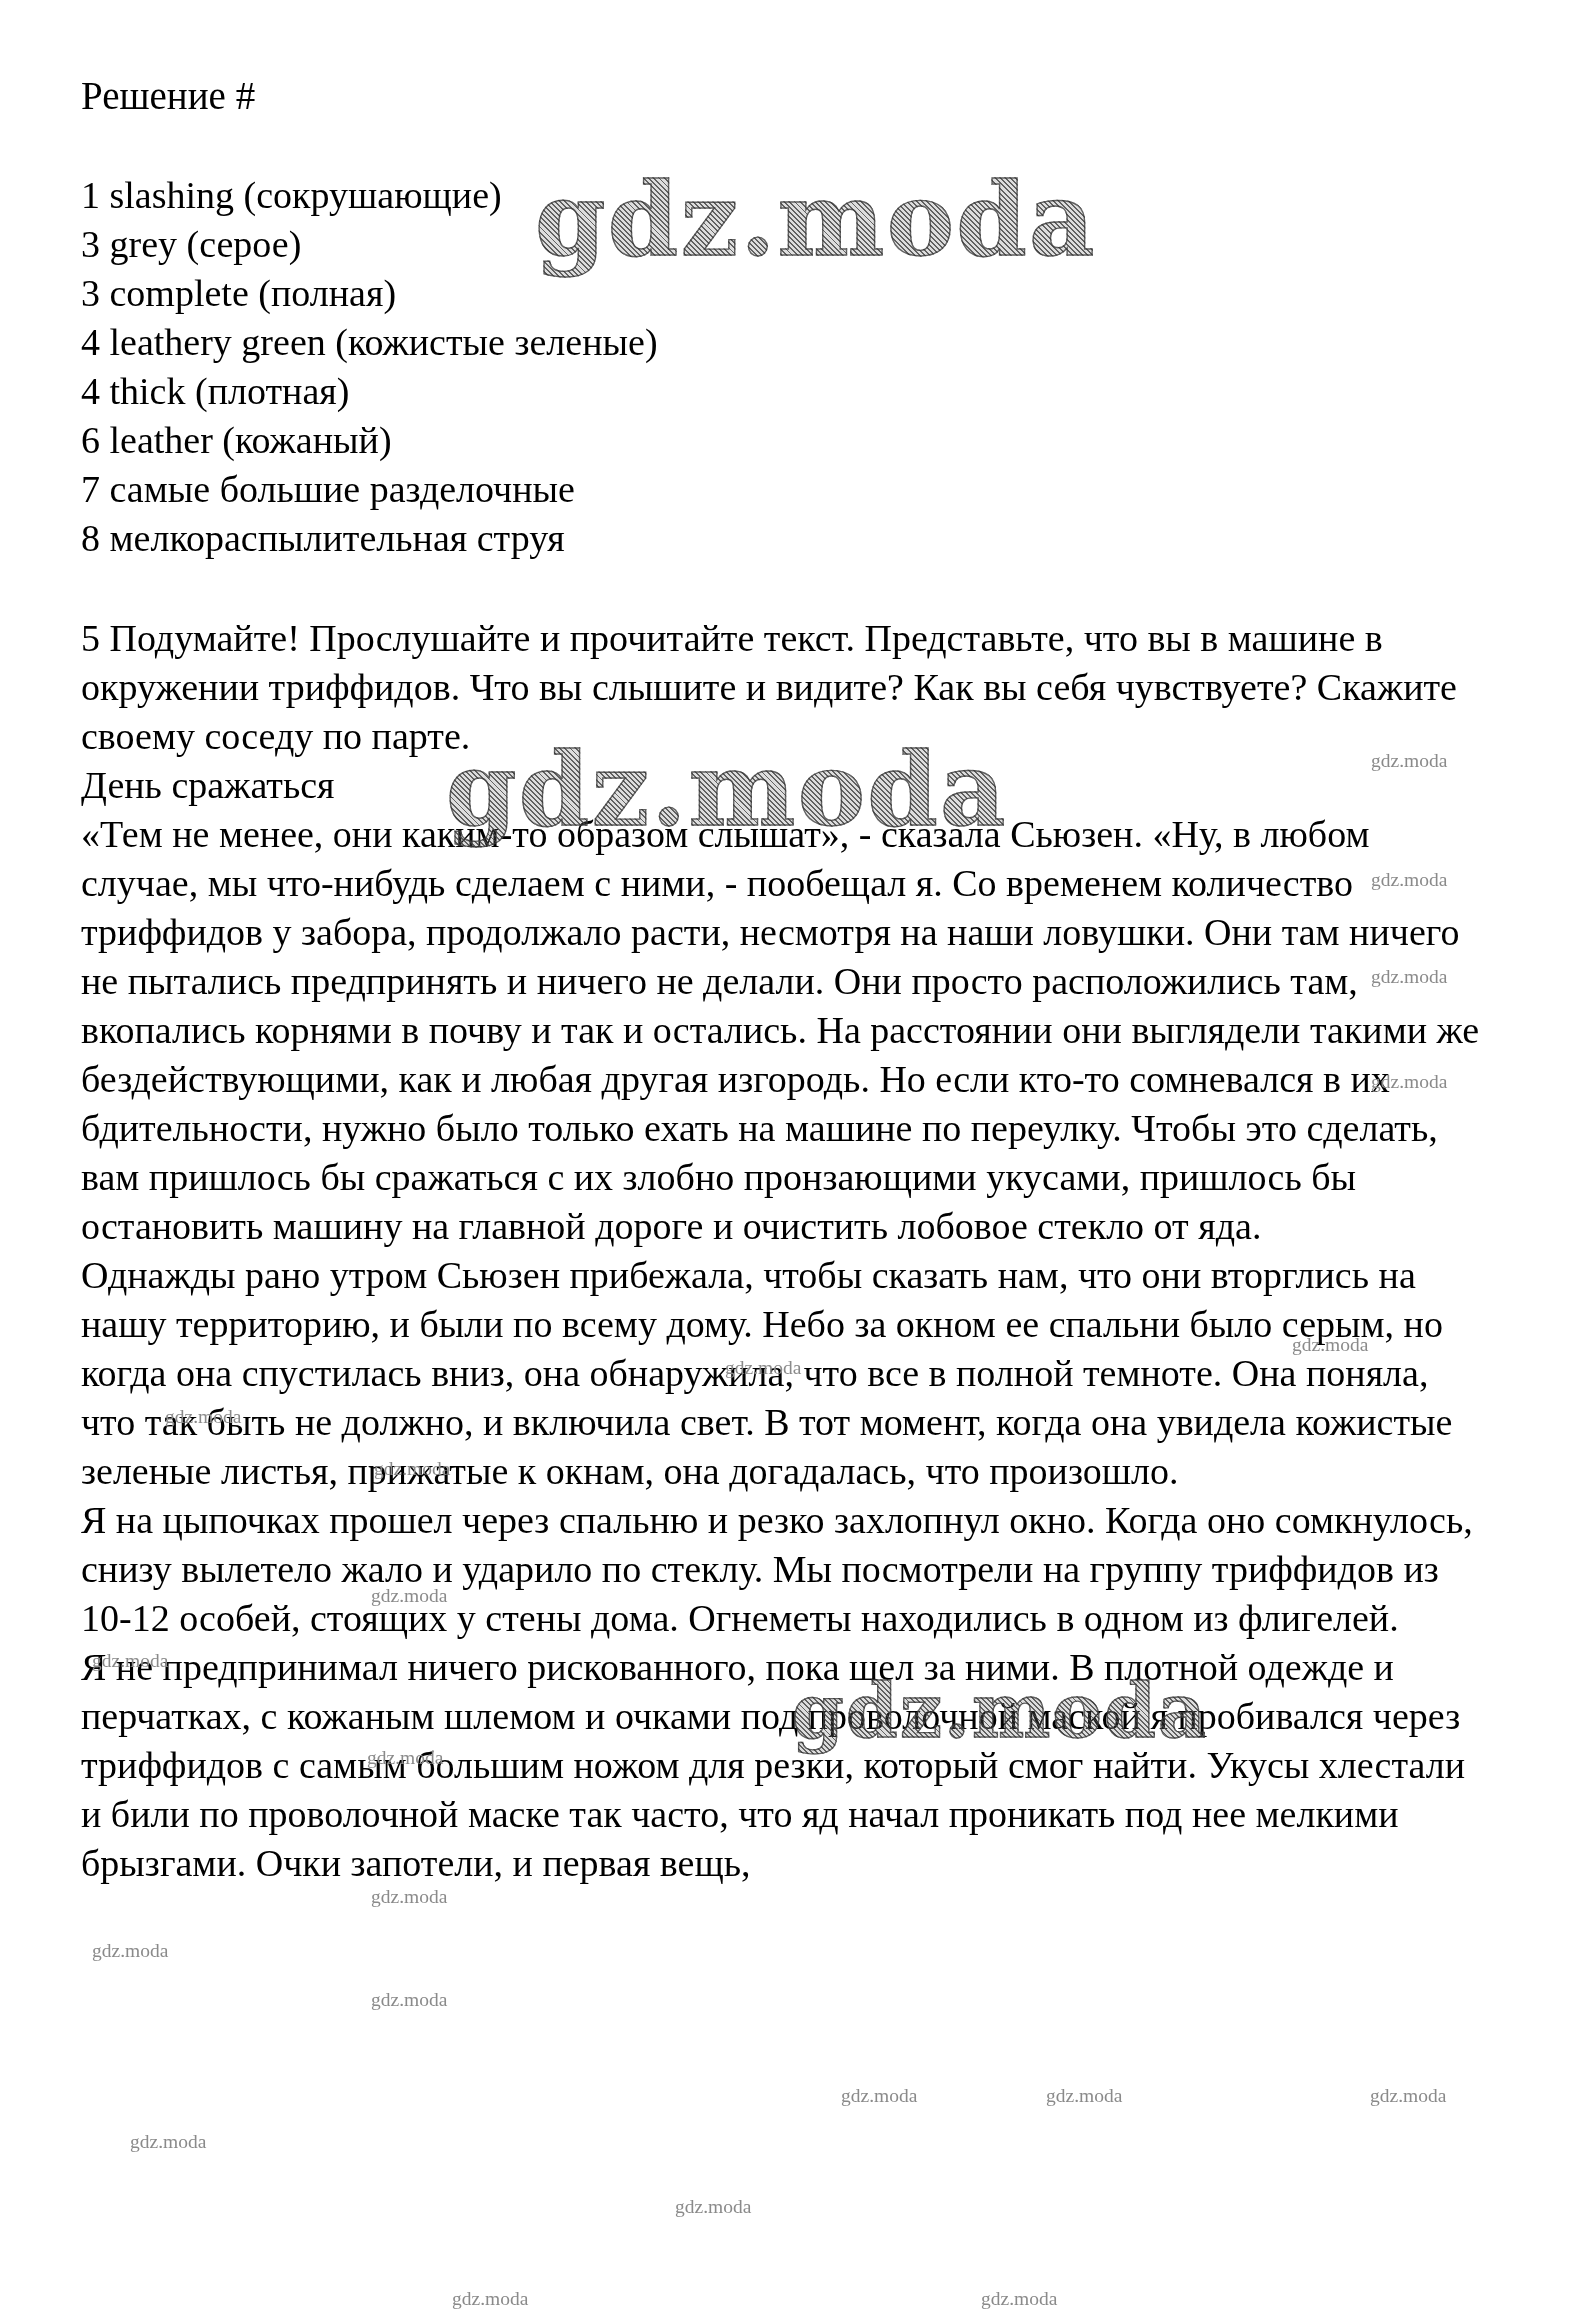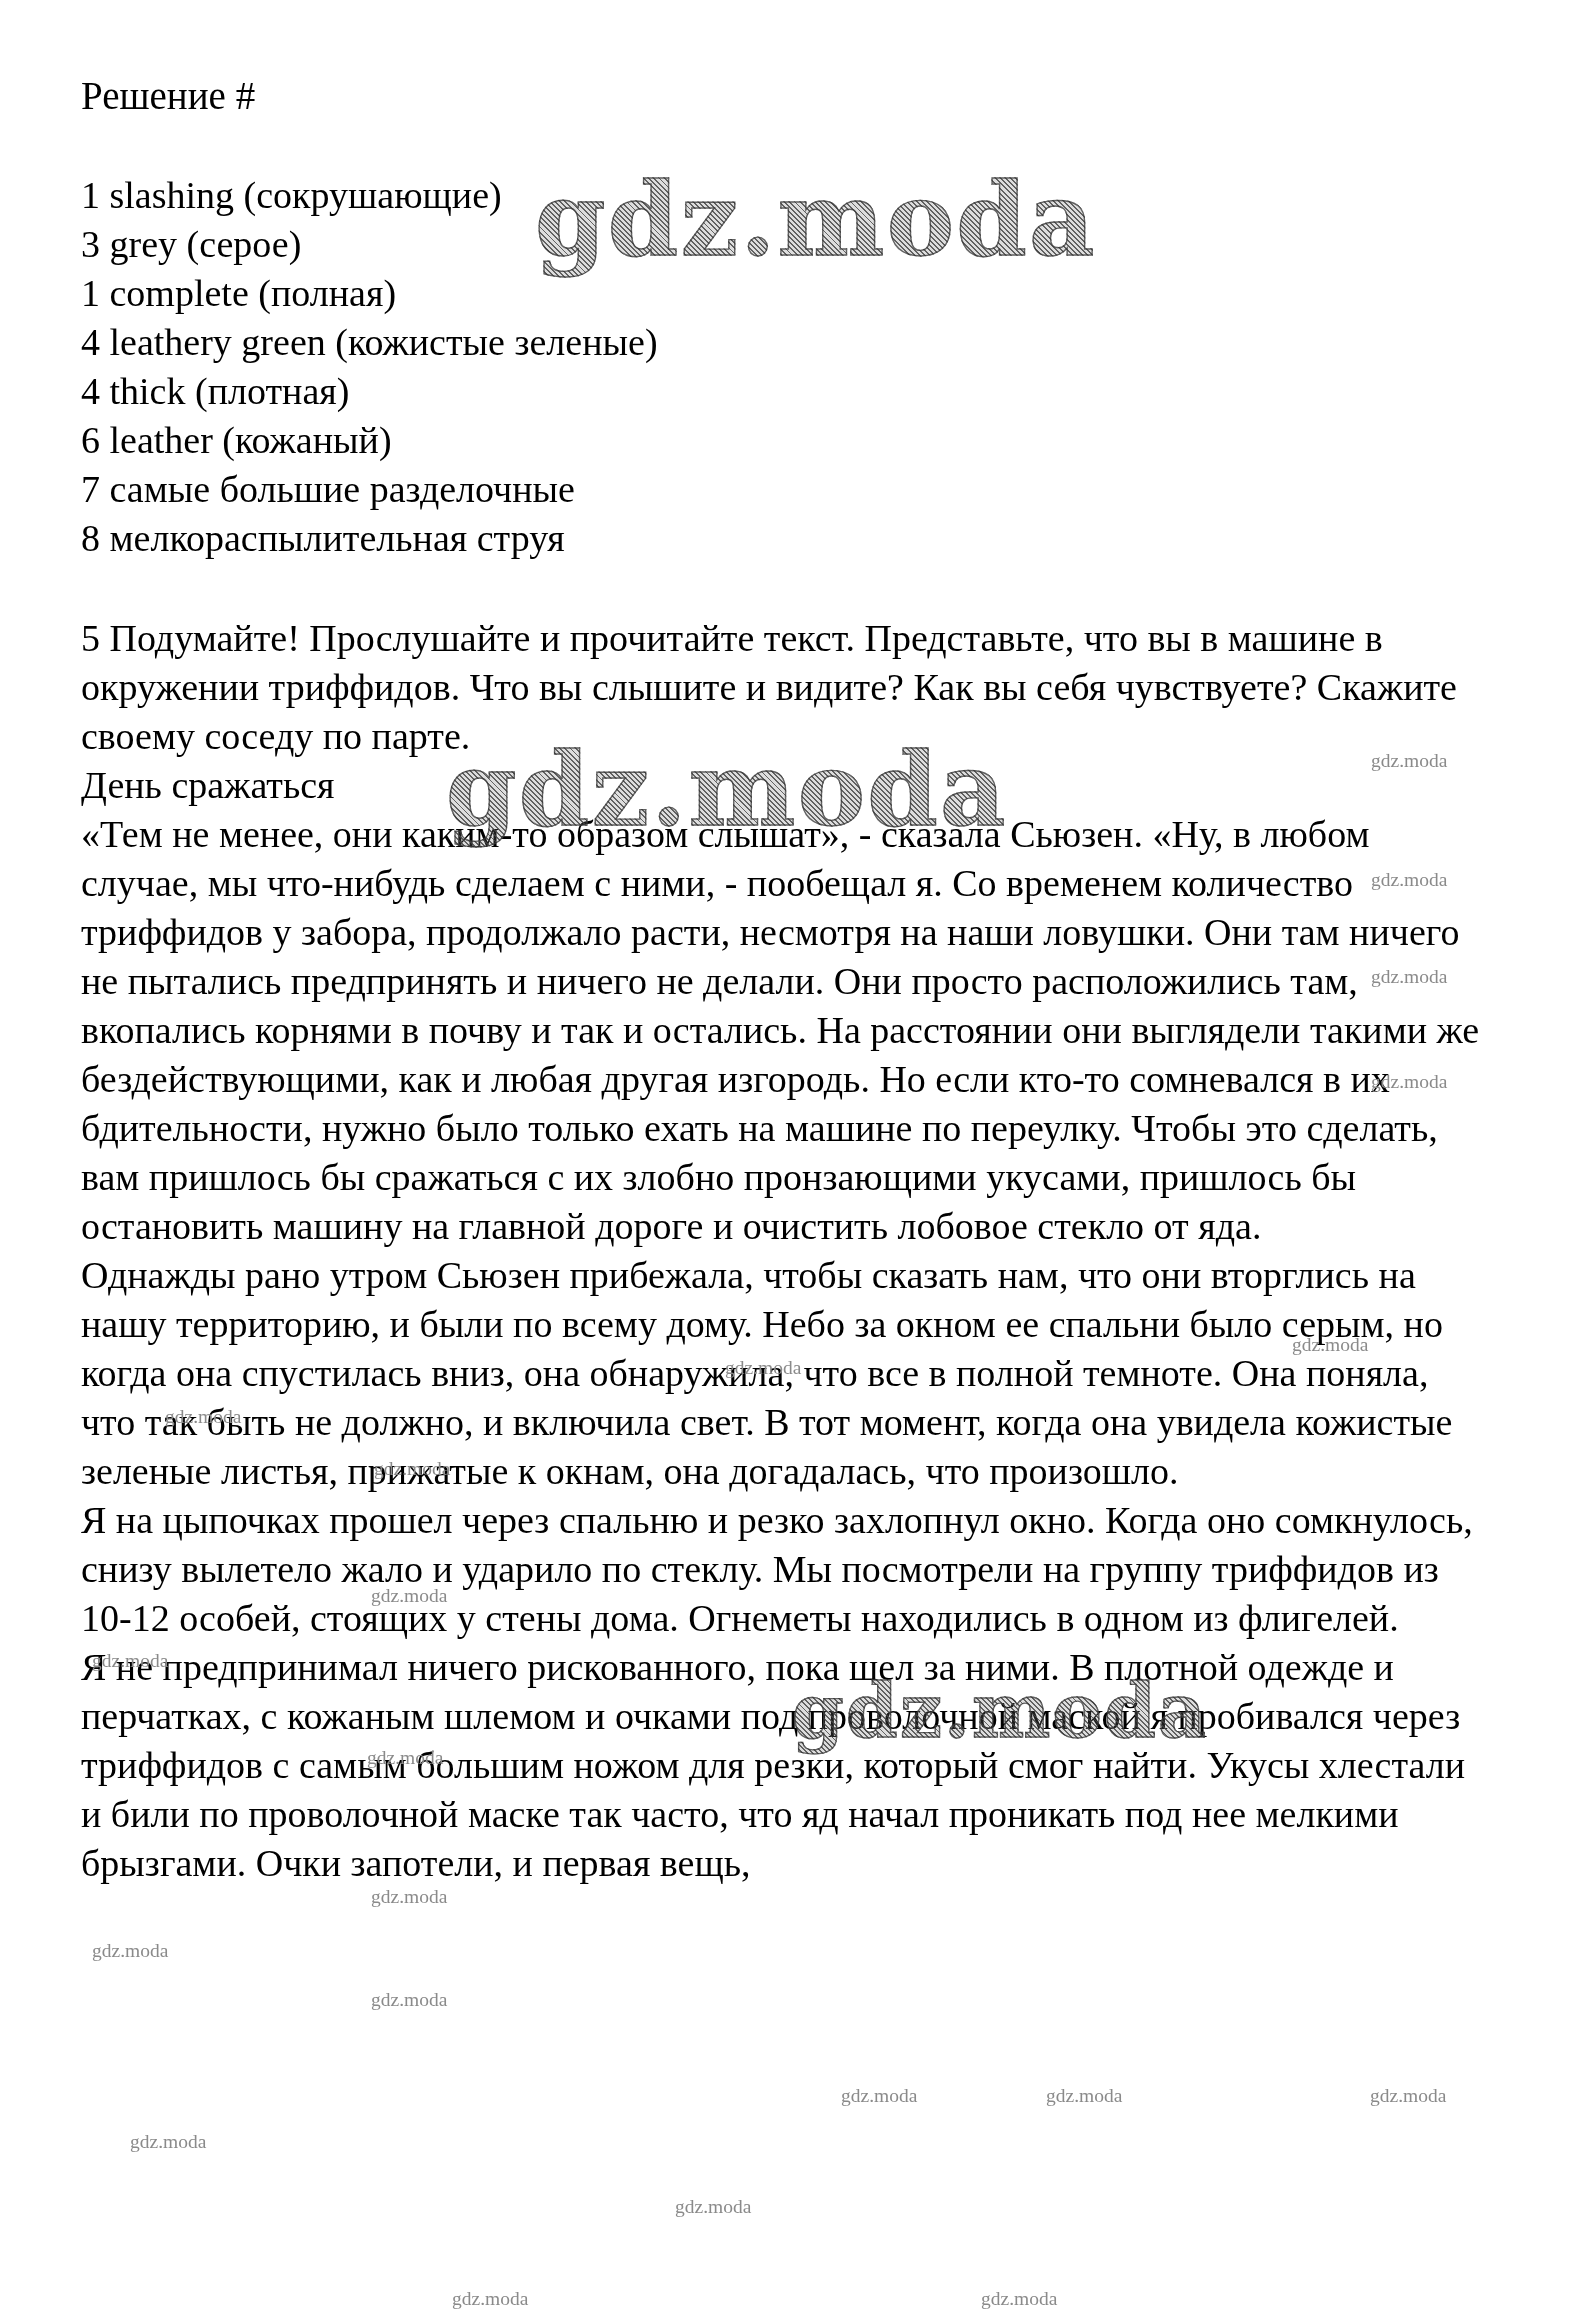--- a/index.html
+++ b/index.html
@@ -74,21 +74,21 @@
 </style>
 </head>
 <body>
 
 <div class="page">
   <div class="heading">Решение #</div>
 
   <div class="answers">
     <div class="line">1 slashing (сокрушающие)</div>
     <div class="line">3 grey (серое)</div>
-    <div class="line">1 complete (полная)</div>
+    <div class="line">3 complete (полная)</div>
     <div class="line">4 leathery green (кожистые зеленые)</div>
     <div class="line">4 thick (плотная)</div>
     <div class="line">6 leather (кожаный)</div>
     <div class="line">7 самые большие разделочные</div>
     <div class="line">8 мелкораспылительная струя</div>
   </div>
 
   <div class="body">
     <p>5 Подумайте! Прослушайте и прочитайте текст. Представьте, что вы в машине в окружении триффидов. Что вы слышите и видите? Как вы себя чувствуете? Скажите своему соседу по парте.</p>
     <p>День сражаться</p>

